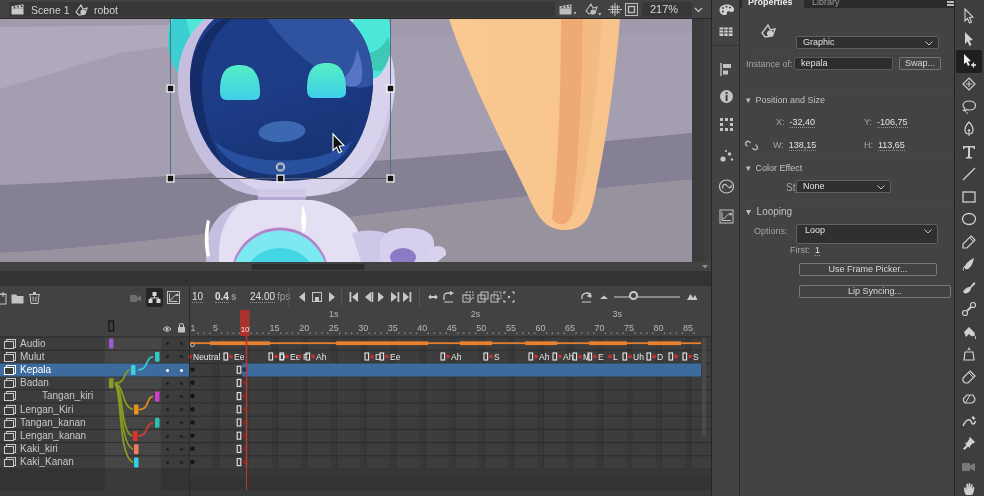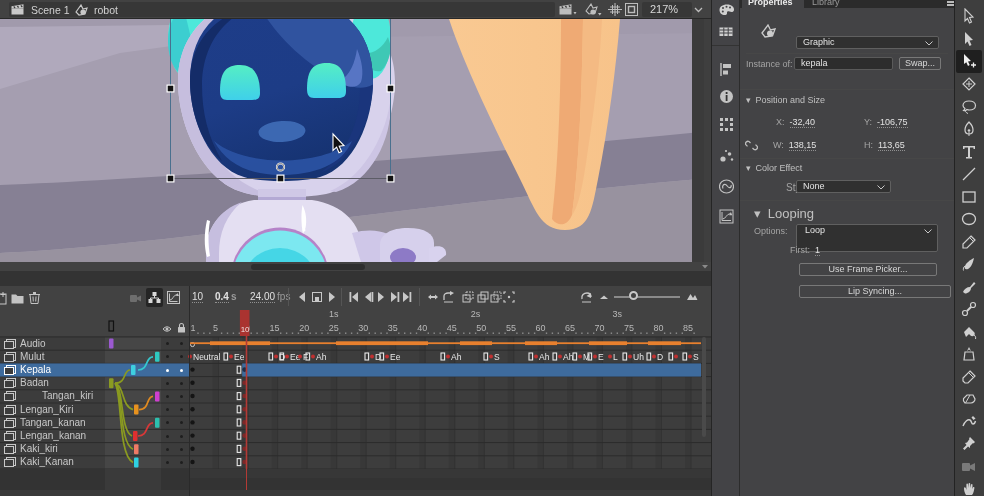--- a/index.html
+++ b/index.html
@@ -721,23 +721,23 @@
   <div class="txt" style="left:6px;top:163px;font-size:9px;color:#c0c0c0;">▾&nbsp; Color Effect</div>
   <div class="txt" style="left:46px;top:182px;font-size:10px;color:#a4a4a4;">Style:</div>
   <div class="abs" style="left:56px;top:180px;width:95px;height:13px;background:#303030;border:1px solid #606060;border-radius:2px;">
     <div class="txt" style="left:6px;top:0px;font-size:9px;color:#e4e4e4;">None</div>
     <svg class="abs" style="right:5px;top:4px;" width="8" height="5" viewBox="0 0 8 5">
           <path d="M0.5 0.5 L4 4 L7.5 0.5" fill="none" stroke="#c8c8c8"></path>
         </svg>
   </div>
   <div class="abs" style="left:0px;top:200px;width:214px;height:1px;background:#474747;"></div>
 
-  <div class="txt" style="left:14px;top:206px;font-size:13px;color:#c0c0c0;">▾&nbsp; Looping</div>
+  <div class="txt" style="left:6px;top:206px;font-size:10px;color:#c0c0c0;">▾&nbsp; Looping</div>
   <div class="txt" style="left:14px;top:226px;font-size:9px;color:#a4a4a4;">Options:</div>
-  <div class="abs" style="left:56px;top:224px;width:142px;height:28px;background:#303030;border:1px solid #606060;border-radius:2px;">
+  <div class="abs" style="left:56px;top:224px;width:142px;height:20px;background:#303030;border:1px solid #606060;border-radius:2px;">
     <div class="txt" style="left:8px;top:0px;font-size:9px;color:#e4e4e4;">Loop</div>
     <svg class="abs" style="right:5px;top:4px;" width="8" height="5" viewBox="0 0 8 5">
           <path d="M0.5 0.5 L4 4 L7.5 0.5" fill="none" stroke="#c8c8c8"></path>
         </svg>
   </div>
   <div class="txt" style="left:30px;top:245px;font-size:9px;color:#a4a4a4;padding-left:20px;">First:&nbsp; <span style="color:#e2e2e2;border-bottom:1px dotted #909090;">1</span></div>
   <div class="abs" style="left:59px;top:263px;width:138px;height:13px;border:1px solid #787878;border-radius:2px;">
     <div class="txt" style="left:50%;transform:translateX(-50%);top:0px;font-size:9px;color:#d8d8d8;">Use Frame Picker...</div>
   </div>
   <div class="abs" style="left:59px;top:285px;width:152px;height:13px;border:1px solid #787878;border-radius:2px;">

